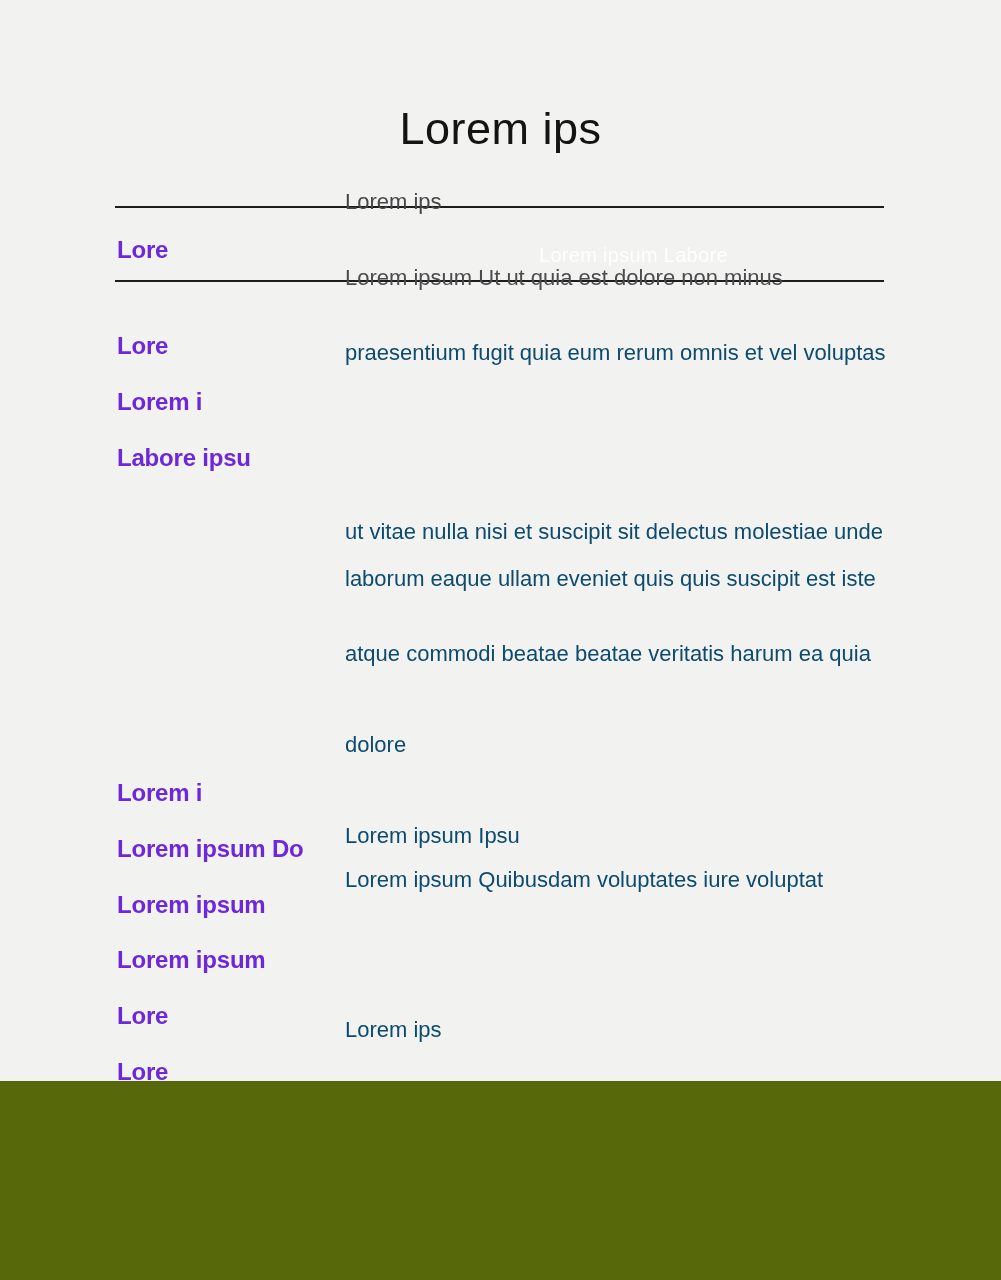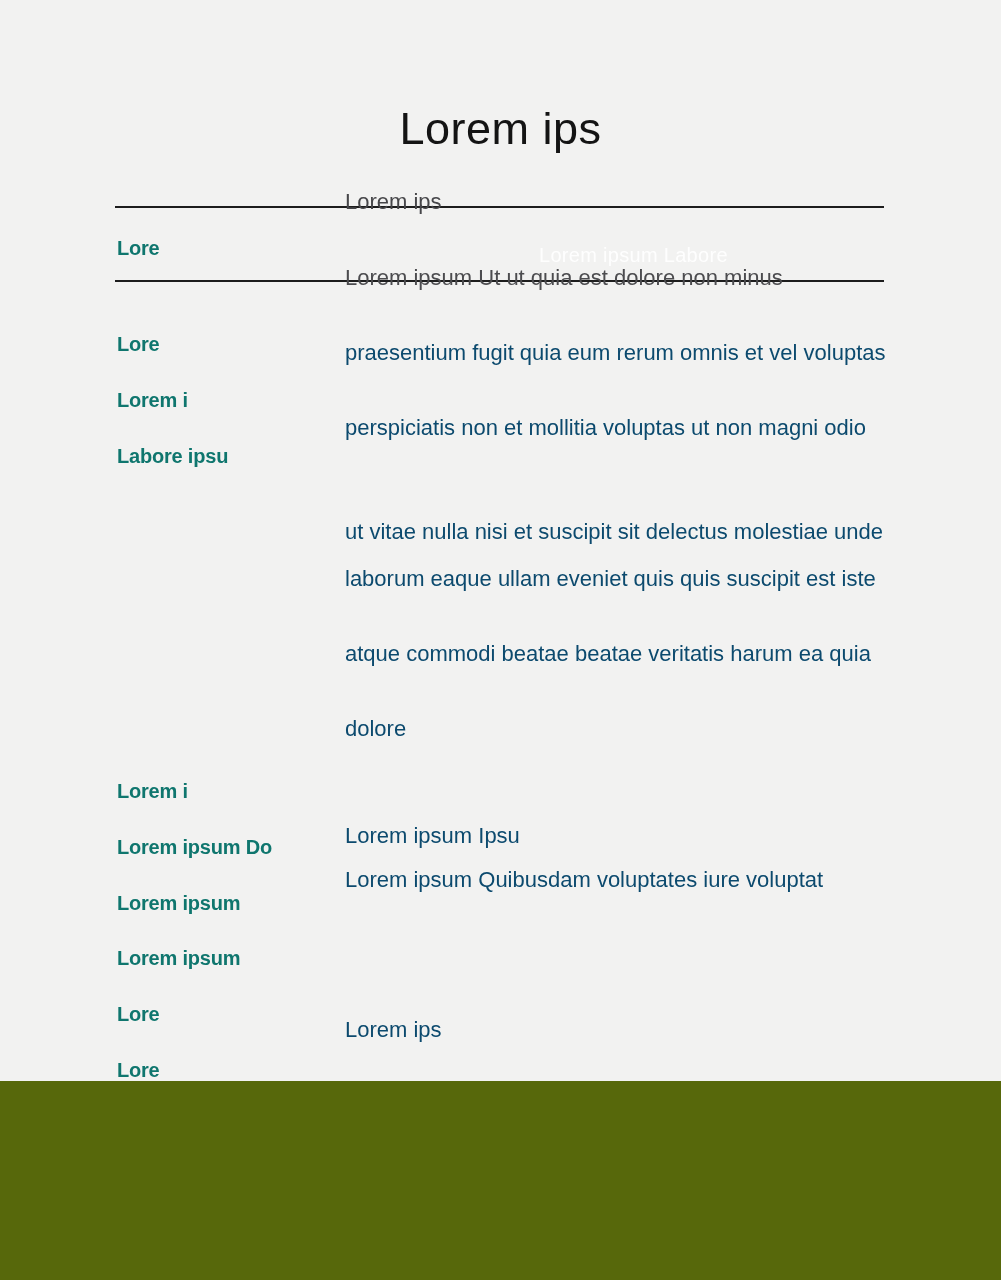--- a/index.html
+++ b/index.html
@@ -34,44 +34,44 @@
     position: absolute;
     left: 539px; top: 244px;
     font-size: 20px;
     color: rgba(255,255,255,0.93);
     letter-spacing: 0.3px;
     white-space: nowrap;
   }
   .llabel {
     position: absolute;
     left: 117px;
-    font-size: 20px;
+    font-size: 24px;
     font-weight: 700;
     letter-spacing: -0.2px;
-    color: #0f766e;
+    color: #6d28d9;
     white-space: nowrap;
     line-height: 1.1;
   }
   .ll0 { top: 237px; }  .ll1 { top: 333px; }  .ll2 { top: 389px; }
   .ll3 { top: 445px; }  .ll4 { top: 780px; }  .ll5 { top: 836px; }
   .ll6 { top: 892px; }  .ll7 { top: 947px; }  .ll8 { top: 1003px; }
   .ll9 { top: 1059px; }
   .rline {
     position: absolute;
     left: 345px;
     font-size: 22px;
     font-weight: 400;
     color: #0c4a6e;
     white-space: nowrap;
     line-height: 1.1;
   }
   .rl0 { top: 190px; color: #47474a; }
   .rl1 { top: 266px; color: #4c4c4f; }
   .rl2 { top: 341px; }  .rl3 { top: 416px; }  .rl4 { top: 520px; text-align: center; }
-  .rl5 { top: 567px; }  .rl6 { top: 642px; }  .rl7 { top: 717px; }
+  .rl5 { top: 567px; }  .rl6 { top: 642px; }  .rl7 { top: 733px; }
   .rl8 { top: 824px; }  .rl9 { top: 868px; }  .rl10 { top: 943px; }
   .rl11 { top: 1018px; }
   .footer {
     position: absolute;
     left: 0; top: 1081px;
     width: 1001px; height: 199px;
     background: #57680b;
   }
 </style>
 </head>
@@ -92,21 +92,20 @@
   <span class="llabel ll4">Lorem i</span>
   <span class="llabel ll5">Lorem ipsum Do</span>
   <span class="llabel ll6">Lorem ipsum</span>
   <span class="llabel ll7">Lorem ipsum</span>
   <span class="llabel ll8">Lore</span>
   <span class="llabel ll9">Lore</span>
 
   <span class="rline rl0">Lorem ips</span>
   <span class="rline rl1">Lorem ipsum Ut ut quia est dolore non minus</span>
   <span class="rline rl2">praesentium fugit quia eum rerum omnis et vel voluptas</span>
-  <span class="rline rl3">perspiciatis non et mollitia voluptas ut non magni odio</span>
   <span class="rline rl4">ut vitae nulla nisi et suscipit sit delectus molestiae unde</span>
   <span class="rline rl5">laborum eaque ullam eveniet quis quis suscipit est iste</span>
   <span class="rline rl6">atque commodi beatae beatae veritatis harum ea quia</span>
   <span class="rline rl7">dolore</span>
   <span class="rline rl8">Lorem ipsum Ipsu</span>
   <span class="rline rl9">Lorem ipsum Quibusdam voluptates iure voluptat</span>
   <span class="rline rl11">Lorem ips</span>
 
   <div class="footer">
     

